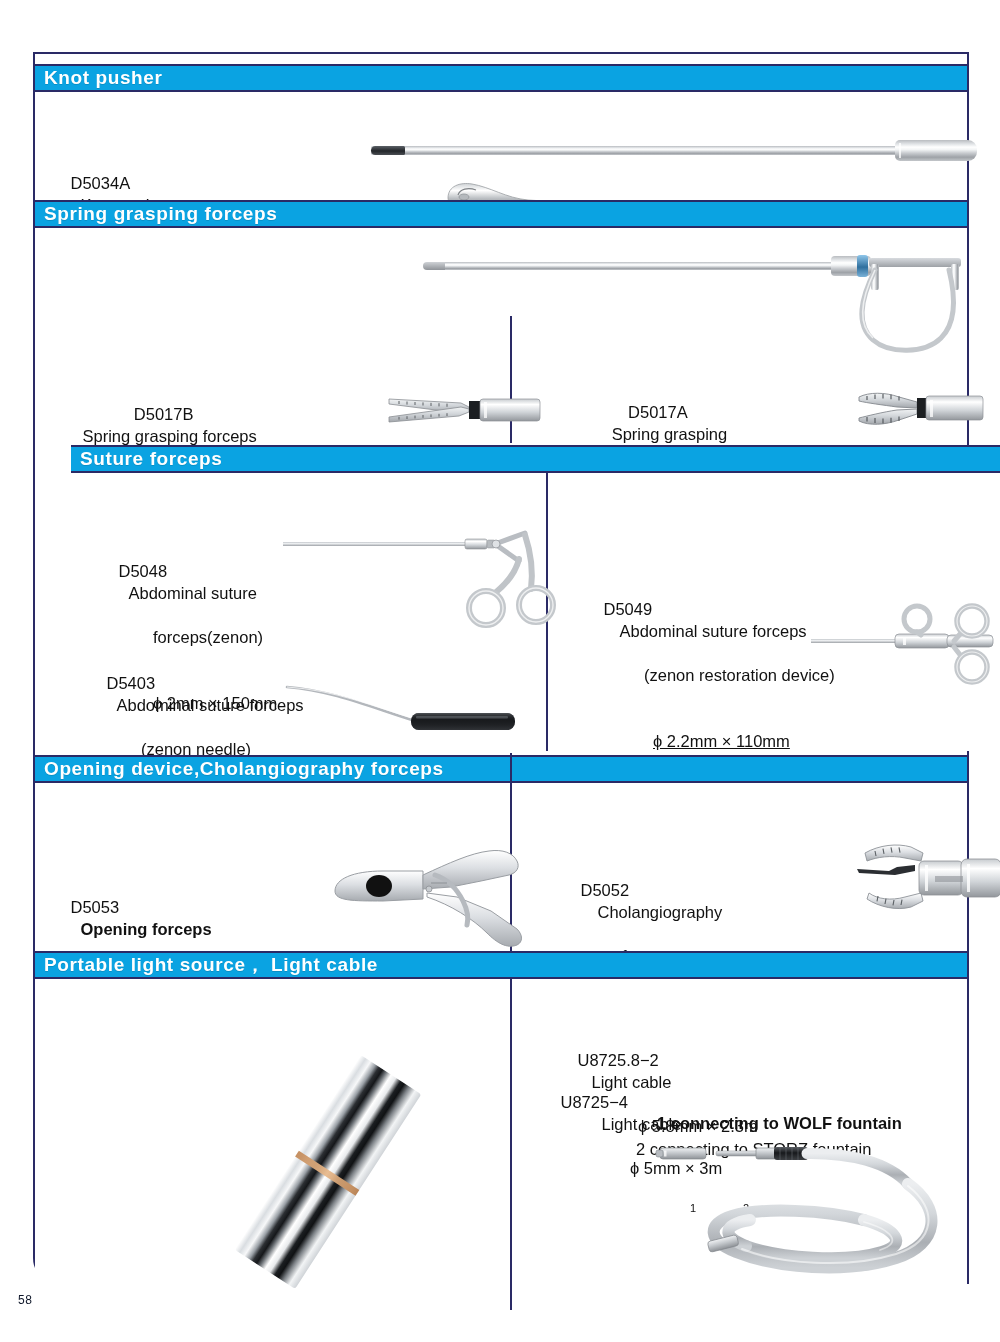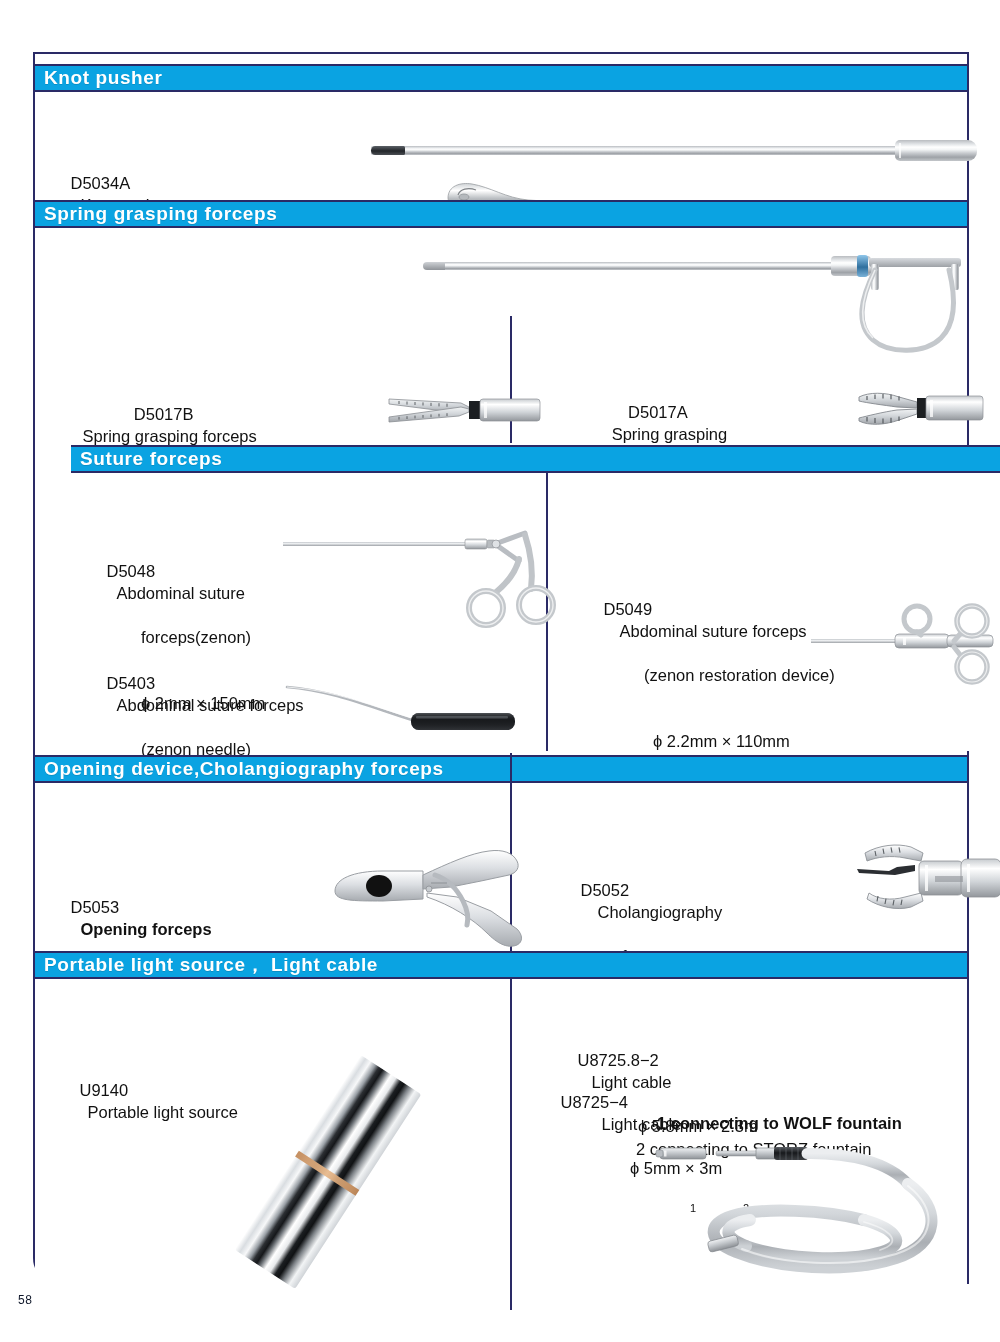--- a/index.html
+++ b/index.html
@@ -234,39 +234,39 @@
   </div>
 </div>
 
 <div class="section" style="top:445px;margin-left:36px;">
   <div class="sec-head">
     <span class="title">Suture forceps</span>
   </div>
   <div class="sec-body" style="height:278px;">
     <div class="vdiv" style="top:0;height:278px;"></div>
 
-    <div class="txt" style="left:8px;top:65px;">
+    <div class="txt" style="left:20px;top:65px;">
       <span class="code">D5048</span>
       <span style="margin-left:10px;">Abdominal suture</span>
       <span class="ind1" style="margin-left:62px;">forceps(zenon)</span>
       <span class="ind1" style="margin-left:62px;">ϕ 2mm × 150mm</span>
     </div>
 
     <div class="txt" style="left:8px;top:177px;">
       <span class="code">D5403</span>
       <span style="margin-left:10px;">Abdominal suture forceps</span>
       <span class="ind1" style="margin-left:62px;">(zenon needle)</span>
       <span class="ind1" style="margin-left:62px;">ϕ 2mm × 150mm</span>
     </div>
 
     <div class="txt" style="left:505px;top:103px;">
       <span class="code">D5049</span>
       <span style="margin-left:16px;">Abdominal suture forceps</span>
       <span class="ind1" style="margin-left:68px;">(zenon restoration device)</span>
-      <span class="ind1" style="margin-left:77px;">ϕ 2.2mm × 110mm</span>
+      <span class="ind1" style="margin-left:77px;text-decoration:underline;">ϕ 2.2mm × 110mm</span>
     </div>
 
     <div class="art" style="left:212px;top:54px;width:270px;height:116px;">
       <svg viewBox="0 0 270 116" style="width:270px;height:116px;">
         <defs>
           <linearGradient id="thin" x1="0" y1="0" x2="0" y2="1">
             <stop offset="0%" stop-color="#c3c7cb"></stop>
               <stop offset="40%" stop-color="#eef0f2"></stop>
             <stop offset="100%" stop-color="#9da1a6"></stop>
           </linearGradient>
@@ -394,24 +394,20 @@
   </div>
 </div>
 
 <div class="section" style="top:951px;">
   <div class="sec-head">
     <span class="title">Portable light source， Light cable</span>
   </div>
   <div class="sec-body" style="height:331px;">
     <div class="vdiv" style="top:0;height:331px;"></div>
 
-    <div class="txt" style="left:17px;top:78px;">
-      <span class="code">U9140</span>
-      <span style="margin-left:8px;">Portable light source</span>
-    </div>
 
     <div class="txt" style="left:515px;top:48px;">
       <span class="code">U8725.8−2</span>
       <span style="margin-left:14px;">Light cable</span>
       <span class="ind1" style="margin-left:88px;">ϕ 5.8mm × 2.3m</span>
     </div>
 
     <div class="txt" style="left:498px;top:90px;">
       <span class="code">U8725−4</span>
       <span style="margin-left:41px;">Light cable</span>

